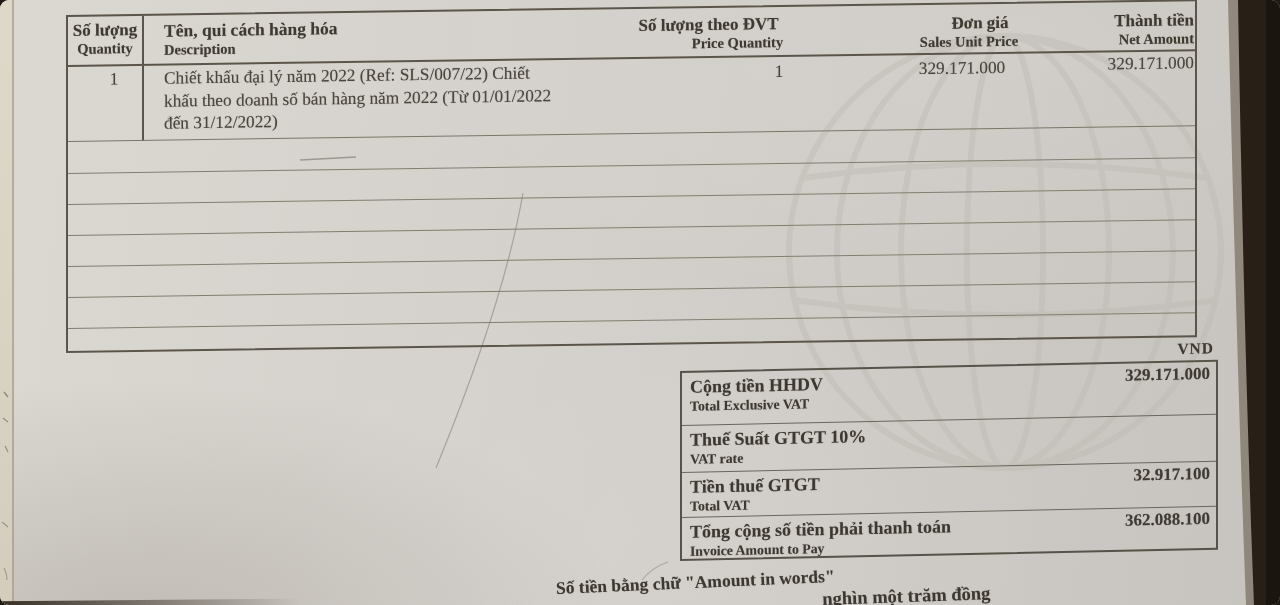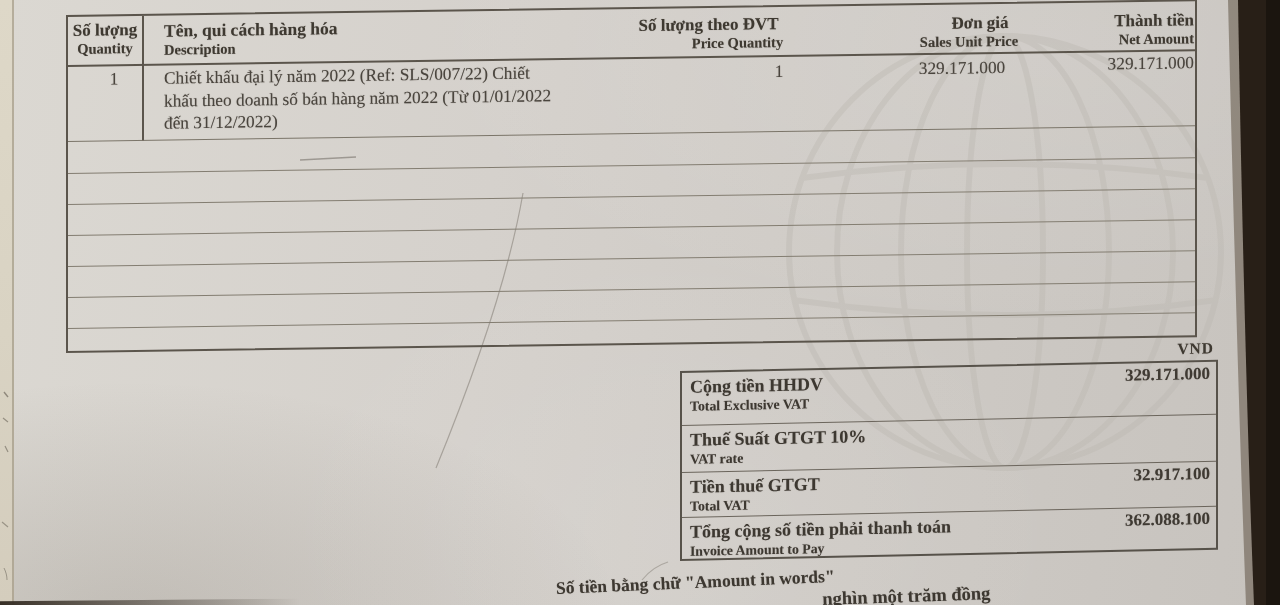--- a/index.html
+++ b/index.html
@@ -6,20 +6,21 @@
   body{width:1280px;height:605px;overflow:hidden;background:#1f1913;}
   .photo{
     position:relative;width:1280px;height:605px;overflow:hidden;
     font-family:"Liberation Serif","DejaVu Serif",serif;
     color:#46413a;
     background:
       radial-gradient(1100px 480px at 82% 8%, rgba(255,255,255,0.10), transparent 60%),
       radial-gradient(900px 430px at 10% 102%, rgba(72,62,50,0.16), transparent 55%),
       radial-gradient(700px 500px at 52% 88%, rgba(255,255,255,0.07), transparent 60%),
       linear-gradient(96deg,#dbd8d2 0%,#d5d1cc 38%,#cdc9c4 72%,#c7c3be 100%);
+    border-radius: 9px;
   }
   .photo *{box-sizing:border-box;}
   .txtblur{text-shadow:0 0 1px rgba(70,64,56,0.38);}
 
   
   .left-strip{
     position:absolute;left:0;top:0;width:14px;height:605px;
     background:linear-gradient(180deg,#ded8c8 0%,#d9d3c3 55%,#d4cdbd 100%);
     border-right:2px solid rgba(148,138,119,0.55);
   }

